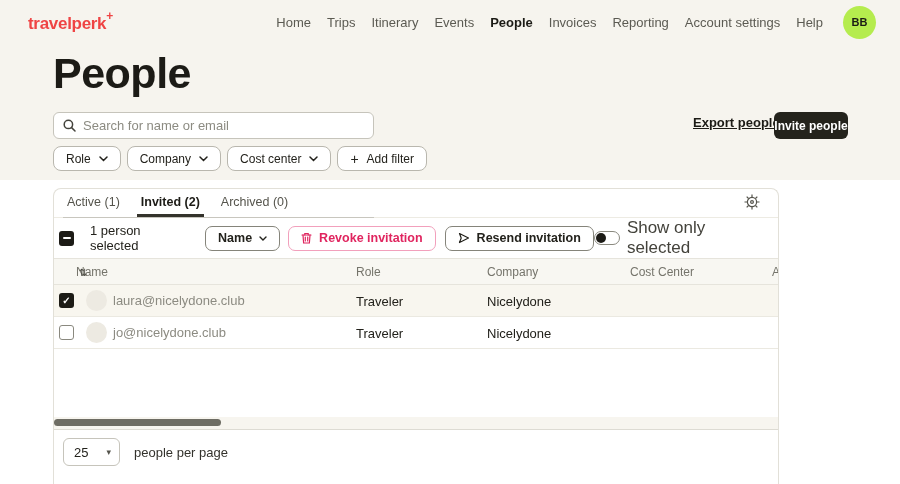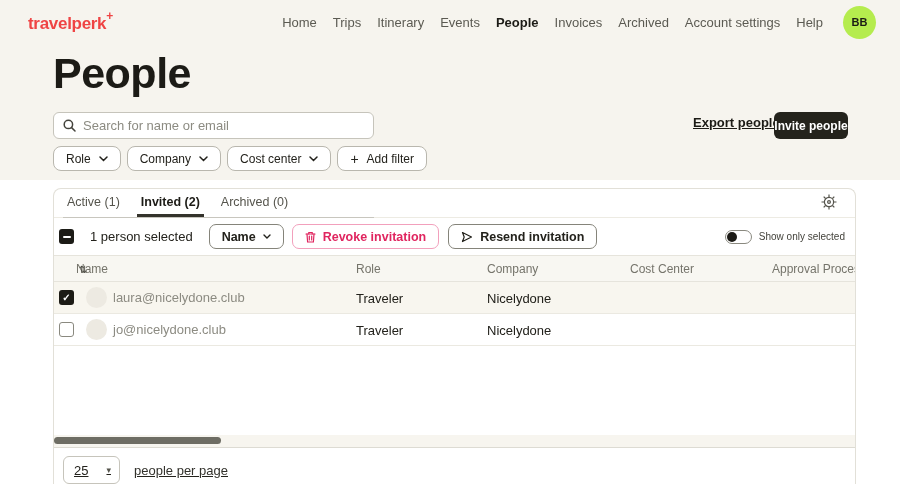--- a/index.html
+++ b/index.html
@@ -31,21 +31,21 @@
                  text-decoration:underline; cursor:pointer; }
   .invite-btn { position:absolute; left:774px; top:112px; width:74px; height:27px; background:#24231C; color:#fff;
                 border:none; border-radius:6px; font-family:"Liberation Sans",sans-serif; font-size:12px; font-weight:700; cursor:pointer; }
 
   .filters { position:absolute; left:53px; top:146px; display:flex; gap:6px; }
   .pill { height:25px; background:#fff; border:1px solid #B9B7AE; border-radius:8px; display:flex; align-items:center;
           gap:8px; padding:0 12px; font-size:12px; color:#23221C; cursor:pointer; white-space:nowrap; }
   .pill .plus { font-size:14px; font-weight:400; line-height:1; }
 
   
-  .card { position:absolute; left:53px; top:188px; width:803px; height:296px; background:#fff;
+  .card { position:absolute; left:53px; top:188px; width:726px; height:296px; background:#fff;
           border:1px solid #E2E0D8; border-bottom:none; border-radius:8px 8px 0 0; display:flex; flex-direction:column; overflow:hidden; }
 
   .tabstrip { position:relative; height:29px; flex:0 0 29px; display:flex; align-items:flex-end; padding-left:9px; border-bottom:1px solid #EDEBE3; }
   .tabs-underline { position:absolute; left:9px; bottom:-1px; width:311px; height:1px; background:#C8C6BE; }
   .tab { position:relative; z-index:1; font-size:12.5px; color:#55544C; padding:0 4px 8px 4px; margin-right:13px; cursor:pointer; white-space:nowrap; }
   .tab.active { color:#1C1B16; font-weight:700; border-bottom:3px solid #34332C; padding-bottom:5px; }
   .gear { position:absolute; right:18px; top:5px; cursor:pointer; }
 
   .selection-bar { flex:0 0 38px; display:flex; align-items:center; padding-left:5px; border-bottom:1px solid #E6E4DC; }
   .cb { width:15px; height:15px; border-radius:3px; flex:0 0 15px; cursor:pointer;
@@ -56,21 +56,21 @@
   .cb .check { color:#fff; font-size:10px; line-height:1; font-weight:700; }
   .sel-count { font-size:13px; color:#23221C; margin-left:16px; }
   .btn { height:25px; background:#fff; border:1px solid #85847A; border-radius:7px; display:flex; align-items:center;
          gap:7px; padding:0 12px; font-size:12.5px; font-weight:700; color:#23221C; cursor:pointer; white-space:nowrap; }
   .btn.edit { margin-left:16px; }
   .btn.resend { margin-left:9px; }
   .btn.revoke { margin-left:8px; border-color:#F2A0BC; color:#E0255F; }
   .sel-right { margin-left:auto; display:flex; align-items:center; gap:7px; padding-right:10px; }
   .toggle { width:27px; height:14px; border:1px solid #8A897F; border-radius:8px; background:#fff; position:relative; cursor:pointer; }
   .toggle .knob { position:absolute; left:1px; top:1px; width:10px; height:10px; border-radius:50%; background:#1C1B16; }
-  .toggle-label { font-size:10px; color:#44433C; }
+  .toggle-label { font-size:17px; color:#44433C; }
 
   .thead { position:relative; flex:0 0 26px; background:#F8F7F2; border-bottom:1px solid #E6E4DC; font-size:12px; color:#75746B;text-align:right; }
   .thead span, .trow .colcell { position:absolute; top:50%; transform:translateY(-50%); white-space:nowrap; }
   .th-name { left:22px; cursor:pointer; }
   .col-role { left:302px; }
   .col-company { left:433px; }
   .col-cost { left:576px; }
   .col-approval { left:718px; }
   .sort-glyph { font-size:10px; color:#44433C; margin-left:3px; }
 
@@ -78,21 +78,21 @@
   .trow.selected { background:#F8F6EF; }
   .row-avatar { width:21px; height:21px; border-radius:50%; background:#EDEAE2; margin-left:12px; flex:0 0 21px; }
   .row-email { font-size:13px; color:#8C8B82; margin-left:6px; }
   .trow .colcell { font-size:13px; color:#22211B; }
 
   .filler { flex:1 1 auto; background:#fff; }
 
   .hscroll { flex:0 0 12px; position:relative; background:#F7F5EF; }
   .hscroll .thumb { position:absolute; left:0; top:2px; width:167px; height:7px; background:#6E6D64; border-radius:4px; cursor:pointer; }
 
-  .pagination { flex:0 0 31px; border-top:1px solid #DDDBD3; display:flex; align-items:flex-start; padding:8px 0 0 9px;text-decoration:underline; }
+  .pagination { flex:0 0 31px; border-top:1px solid #DDDBD3; display:flex; align-items:flex-start; padding:8px 0 18px 9px; }
   .per-page-select { width:57px; height:28px; border:1px solid #C6C4BB; border-radius:6px; background:#fff;
                      display:flex; align-items:center; padding:0 8px 0 10px; cursor:pointer; }
   .per-page-select .val { font-size:13px; color:#23221C; }
   .per-page-select .caret { margin-left:auto; font-size:9px; color:#55544C; }
   .per-page-label { font-size:13px; color:#33322C; margin-left:14px; margin-top:7px; }
 
   svg { display:block; }
 </style>
 </head>
 <body>
@@ -103,21 +103,21 @@
 
   <div class="navbar">
     <div class="logo"><span>travelperk</span><sup>+</sup></div>
     <div class="nav-items">
       <span class="nav-item">Home</span>
       <span class="nav-item">Trips</span>
       <span class="nav-item">Itinerary</span>
       <span class="nav-item">Events</span>
       <span class="nav-item active">People</span>
       <span class="nav-item">Invoices</span>
-      <span class="nav-item">Archived</span>
+      <span class="nav-item">Reporting</span>
       <span class="nav-item">Account settings</span>
       <span class="nav-item">Help</span>
       <div class="avatar">BB</div>
     </div>
   </div>
 
   <h1 class="page-title">People</h1>
 
   <div class="searchbox">
     <span>

